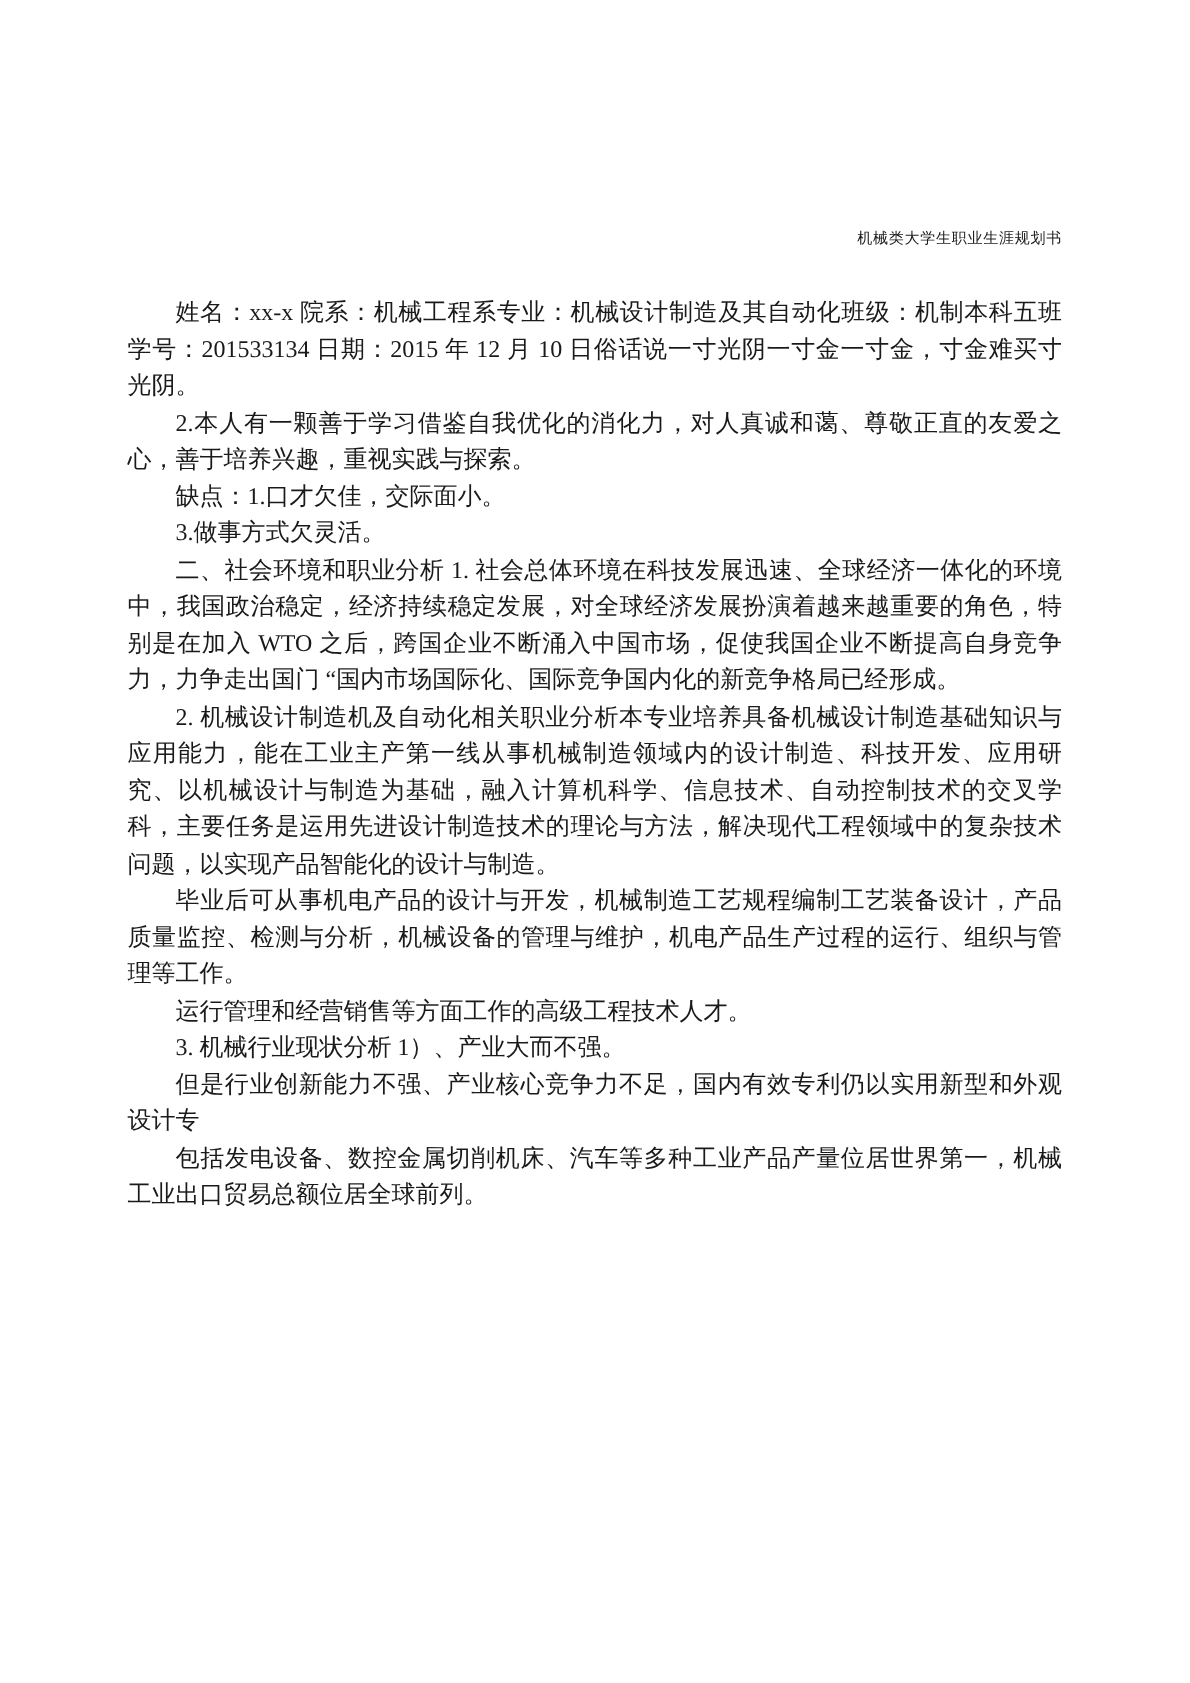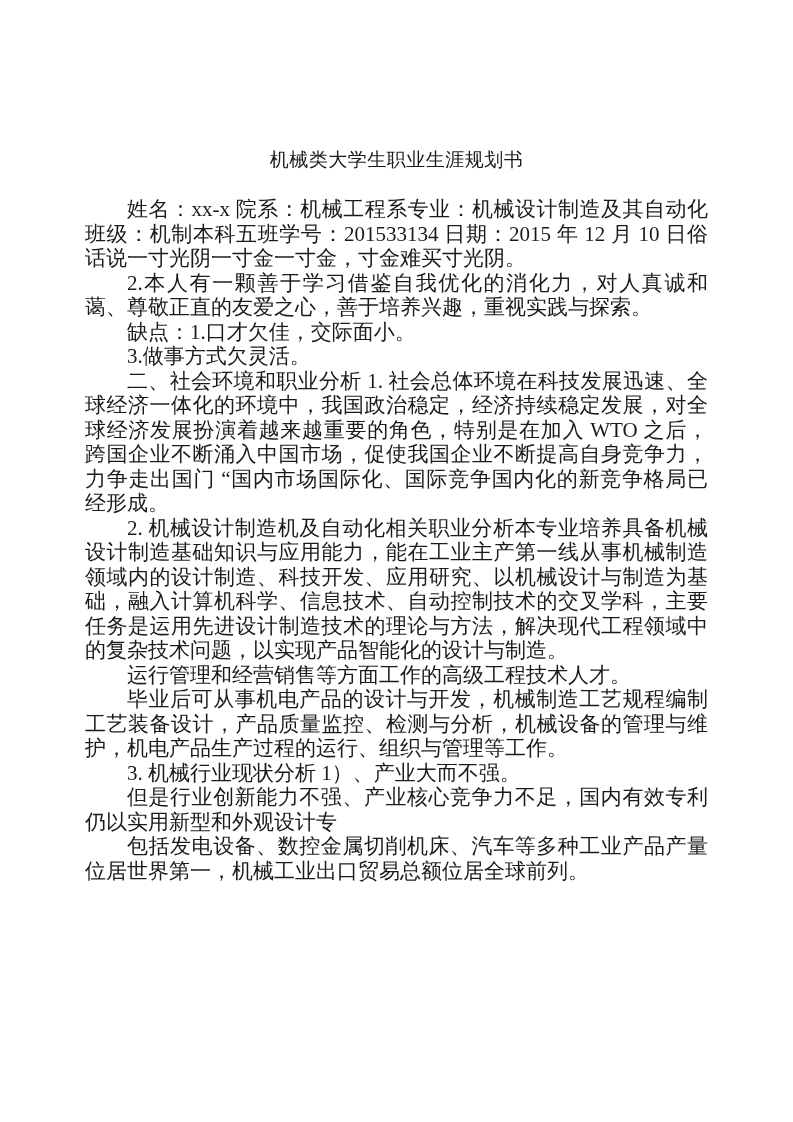--- a/index.html
+++ b/index.html
@@ -16,47 +16,47 @@
     font-family: "Liberation Serif", "DejaVu Serif", serif;
     color: #1a1a1a;
   }
   .content {
     position: absolute;
     left: 85px;
     top: 148px;
     width: 623px;
   }
   .doc-title {
-    font-size: 19px;
+    font-size: 10px;
     font-weight: normal;
-    text-align: center;
+    text-align: right;
     line-height: 24.5px;
     margin: 0 0 24.5px 0;
     letter-spacing: 0.5px;
   }
   .para {
     margin: 0;
-    font-size: 21px;
+    font-size: 16px;
     line-height: 24.5px;
     text-indent: 2em;
     text-align: justify;
     word-break: break-all;
   }
 </style>
 </head>
 <body>
 
 <div class="page">
   <div class="content">
     <h1 class="doc-title">机械类大学生职业生涯规划书</h1>
     <p class="para">姓名：xx-x 院系：机械工程系专业：机械设计制造及其自动化班级：机制本科五班学号：201533134 日期：2015 年 12 月 10 日俗话说一寸光阴一寸金一寸金，寸金难买寸光阴。</p>
     <p class="para">2.本人有一颗善于学习借鉴自我优化的消化力，对人真诚和蔼、尊敬正直的友爱之心，善于培养兴趣，重视实践与探索。</p>
     <p class="para">缺点：1.口才欠佳，交际面小。</p>
     <p class="para">3.做事方式欠灵活。</p>
     <p class="para">二、社会环境和职业分析 1.  社会总体环境在科技发展迅速、全球经济一体化的环境中，我国政治稳定，经济持续稳定发展，对全球经济发展扮演着越来越重要的角色，特别是在加入 WTO 之后，跨国企业不断涌入中国市场，促使我国企业不断提高自身竞争力，力争走出国门 “国内市场国际化、国际竞争国内化的新竞争格局已经形成。</p>
     <p class="para">2.  机械设计制造机及自动化相关职业分析本专业培养具备机械设计制造基础知识与应用能力，能在工业主产第一线从事机械制造领域内的设计制造、科技开发、应用研究、以机械设计与制造为基础，融入计算机科学、信息技术、自动控制技术的交叉学科，主要任务是运用先进设计制造技术的理论与方法，解决现代工程领域中的复杂技术问题，以实现产品智能化的设计与制造。</p>
+    <p class="para">毕业后可从事机电产品的设计与开发，机械制造工艺规程编制工艺装备设计，产品质量监控、检测与分析，机械设备的管理与维护，机电产品生产过程的运行、组织与管理等工作。</p>
     <p class="para">运行管理和经营销售等方面工作的高级工程技术人才。</p>
-    <p class="para">毕业后可从事机电产品的设计与开发，机械制造工艺规程编制工艺装备设计，产品质量监控、检测与分析，机械设备的管理与维护，机电产品生产过程的运行、组织与管理等工作。</p>
     <p class="para">3.  机械行业现状分析 1）、产业大而不强。</p>
     <p class="para">但是行业创新能力不强、产业核心竞争力不足，国内有效专利仍以实用新型和外观设计专</p>
     <p class="para">包括发电设备、数控金属切削机床、汽车等多种工业产品产量位居世界第一，机械工业出口贸易总额位居全球前列。</p>
   </div>
 </div>
 
 </body></html>

